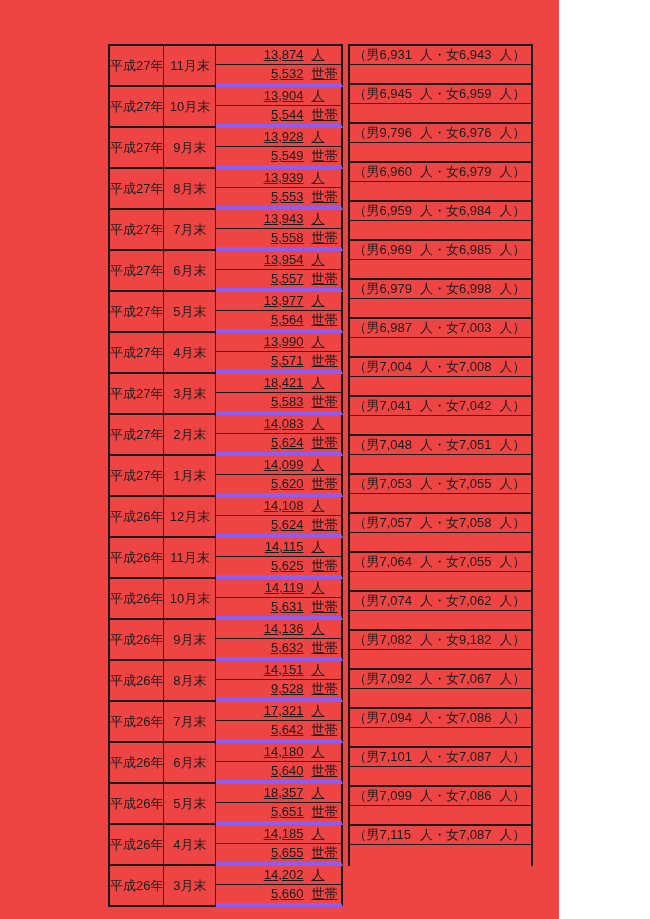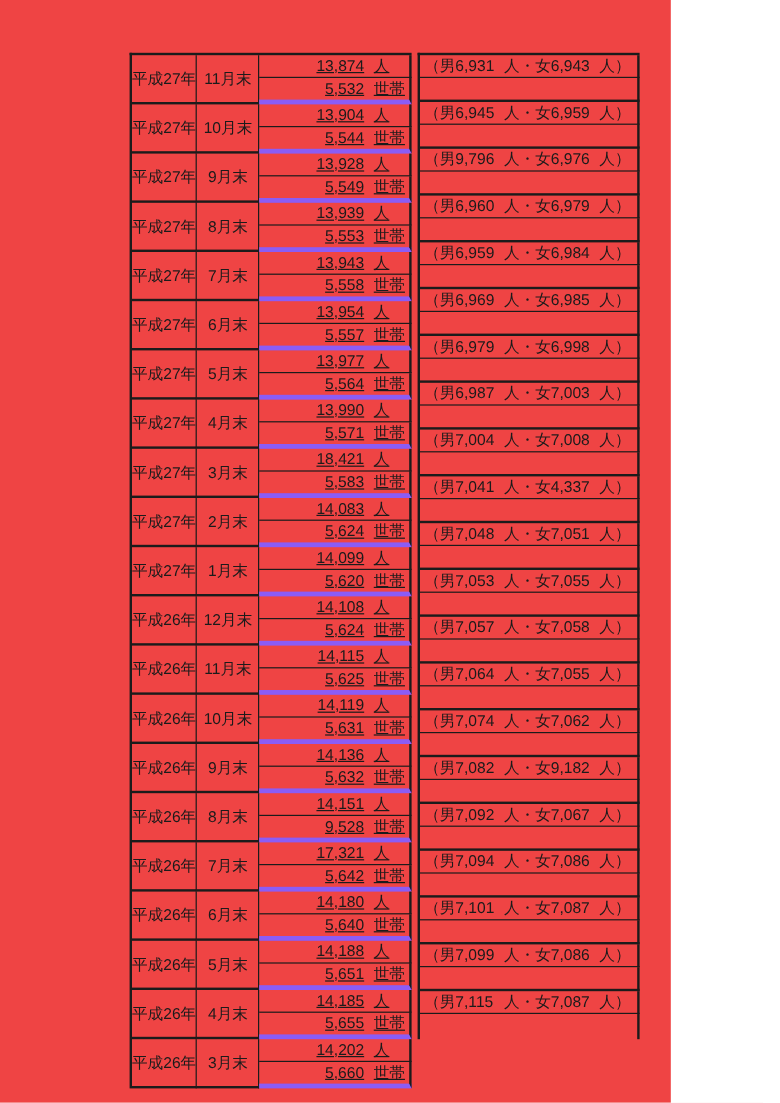--- a/index.html
+++ b/index.html
@@ -429,21 +429,21 @@
         <span class="unit">世帯</span>
       </div>
     </td>
   </tr>
 
   <tr>
     <td class="year" rowspan="2">平成26年</td>
     <td class="month" rowspan="2">5月末</td>
     <td class="count pop">
       <div class="cnt">
-        <span class="num">14,188</span>
+        <span class="num">18,357</span>
         <span class="unit">人</span>
       </div>
     </td>
   </tr>
   <tr>
     <td class="count hh">
       <div class="cnt">
         <span class="num">5,651</span>
         <span class="unit">世帯</span>
       </div>
@@ -628,21 +628,21 @@
   <tr>
     <td class="gender-empty"></td>
   </tr>
 
   <tr>
     <td class="gender">
       <div class="gd">
         <span class="g-open">（男</span>
         <span class="g-num">7,041</span>
         <span class="g-mid">人・女</span>
-        <span class="g-num">4,337</span>
+        <span class="g-num">7,042</span>
         <span class="g-close">人）</span>
       </div>
     </td>
   </tr>
   <tr>
     <td class="gender-empty"></td>
   </tr>
 
   <tr>
     <td class="gender">

